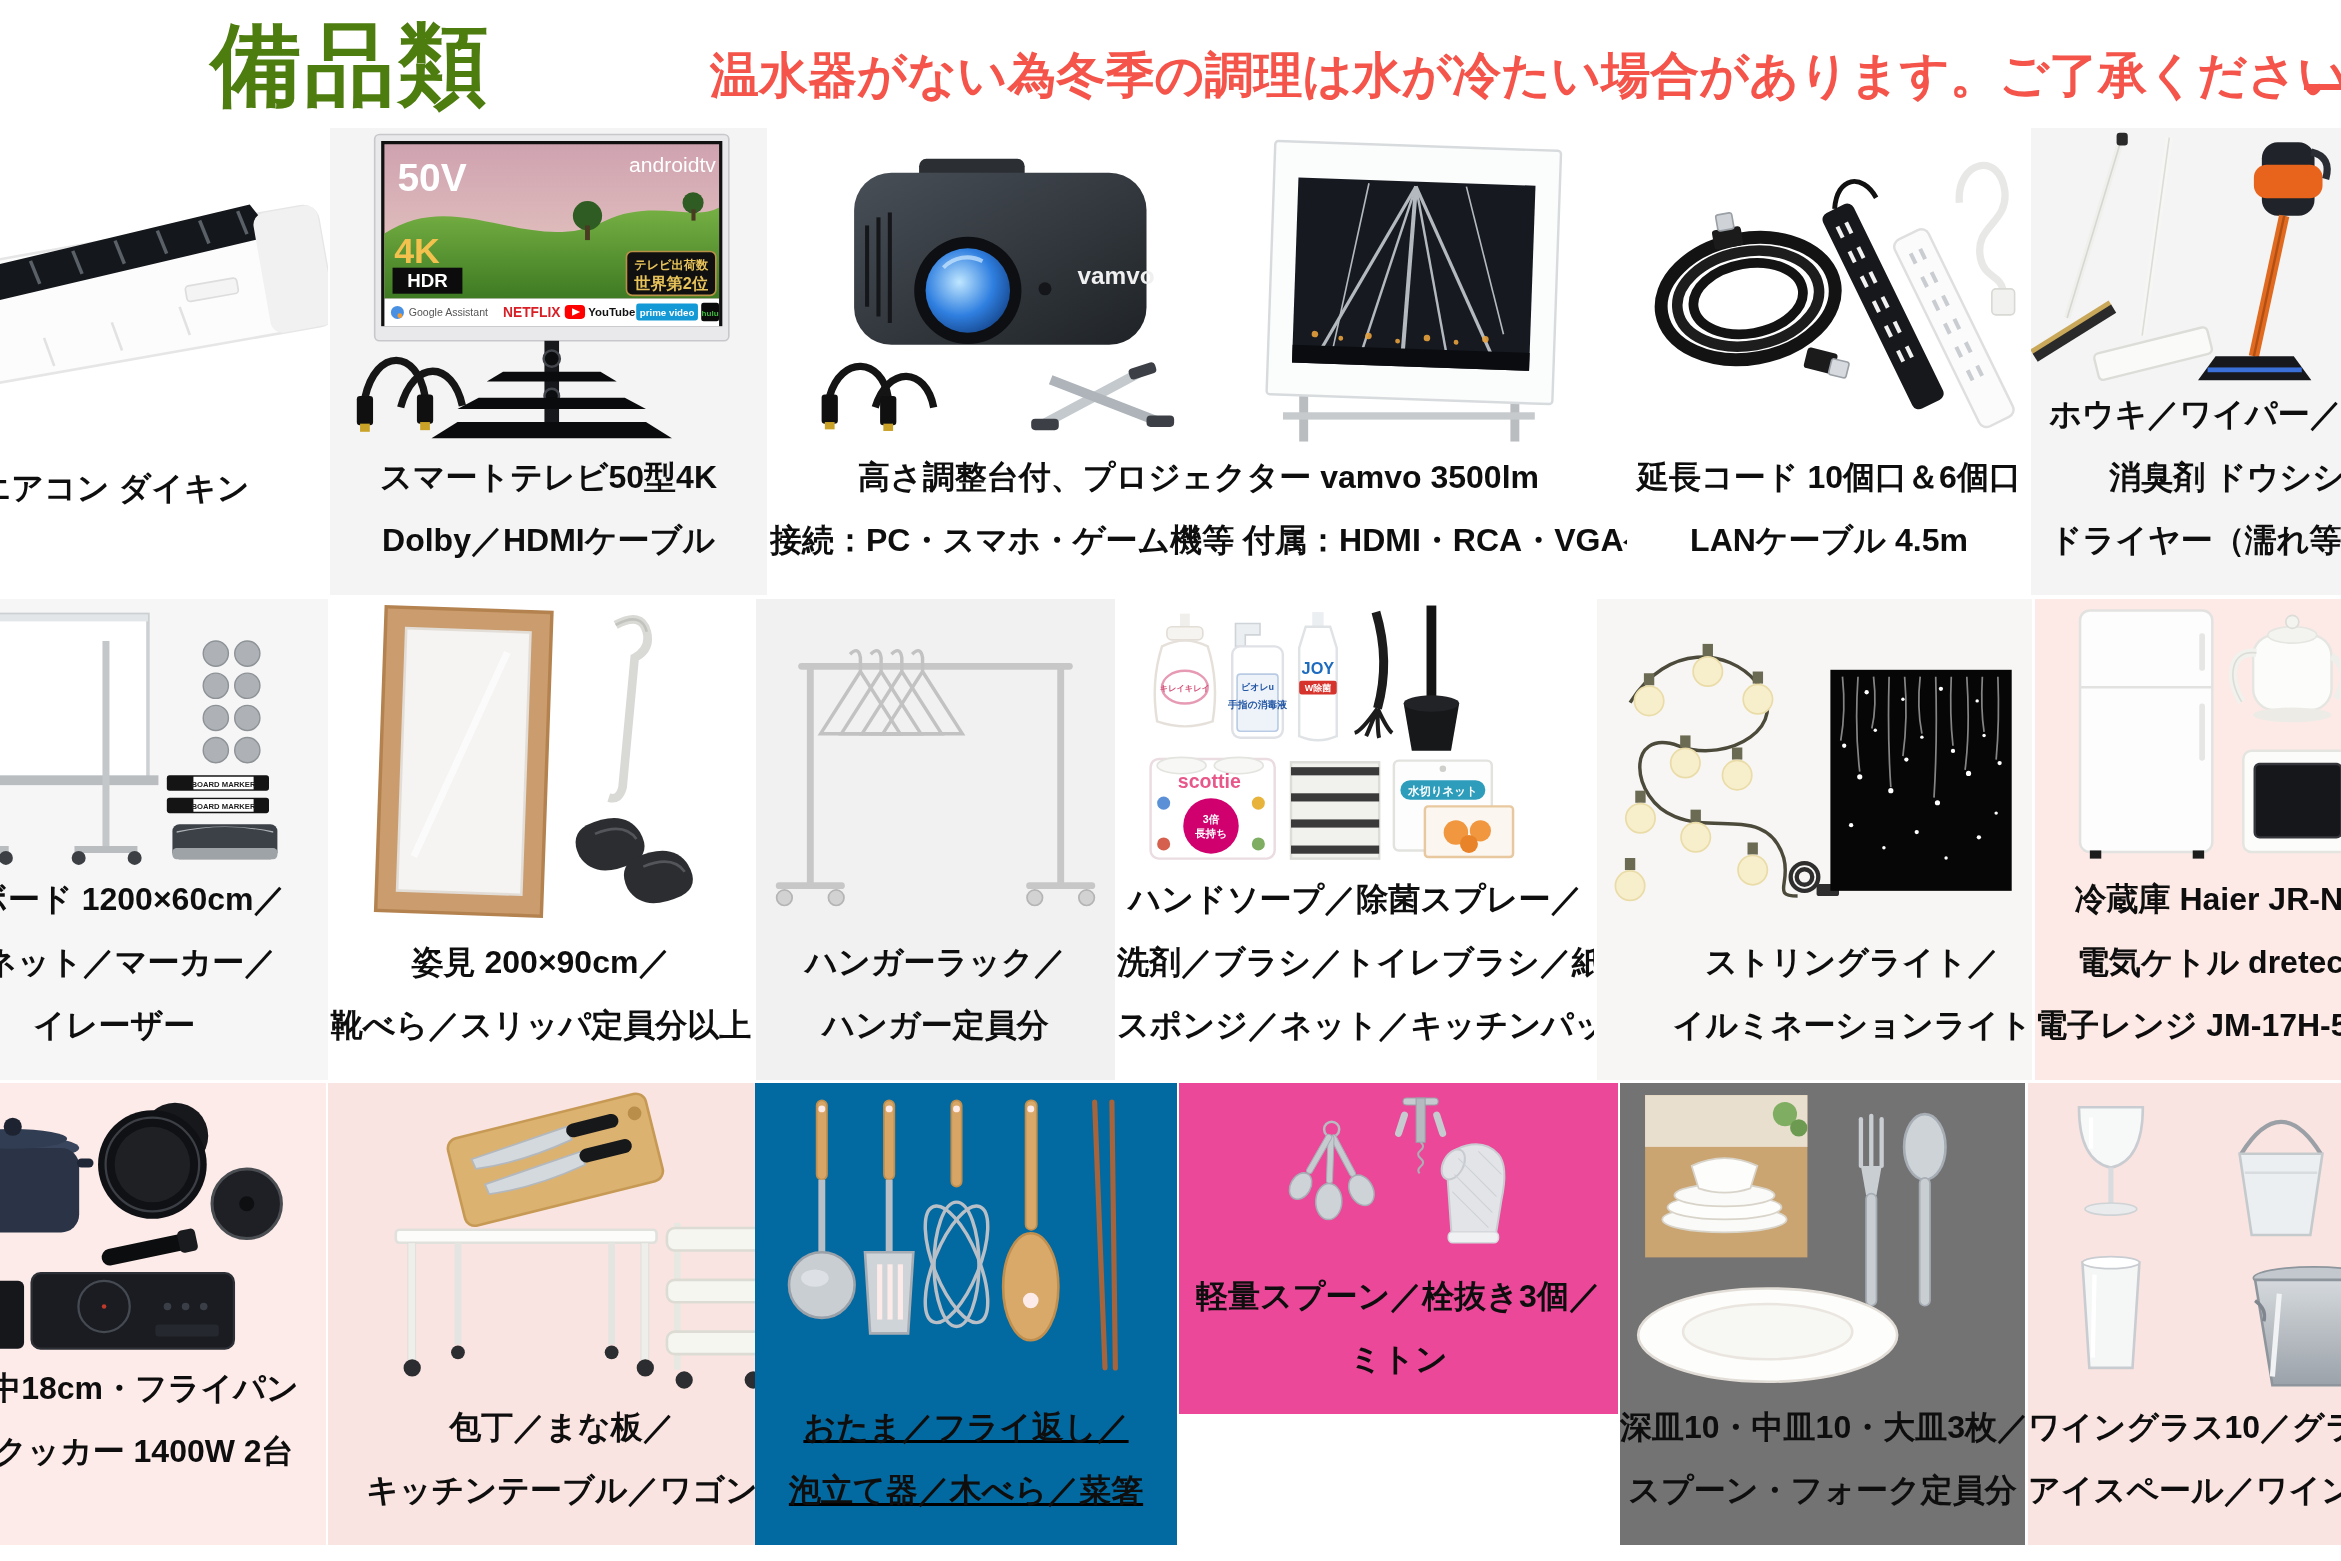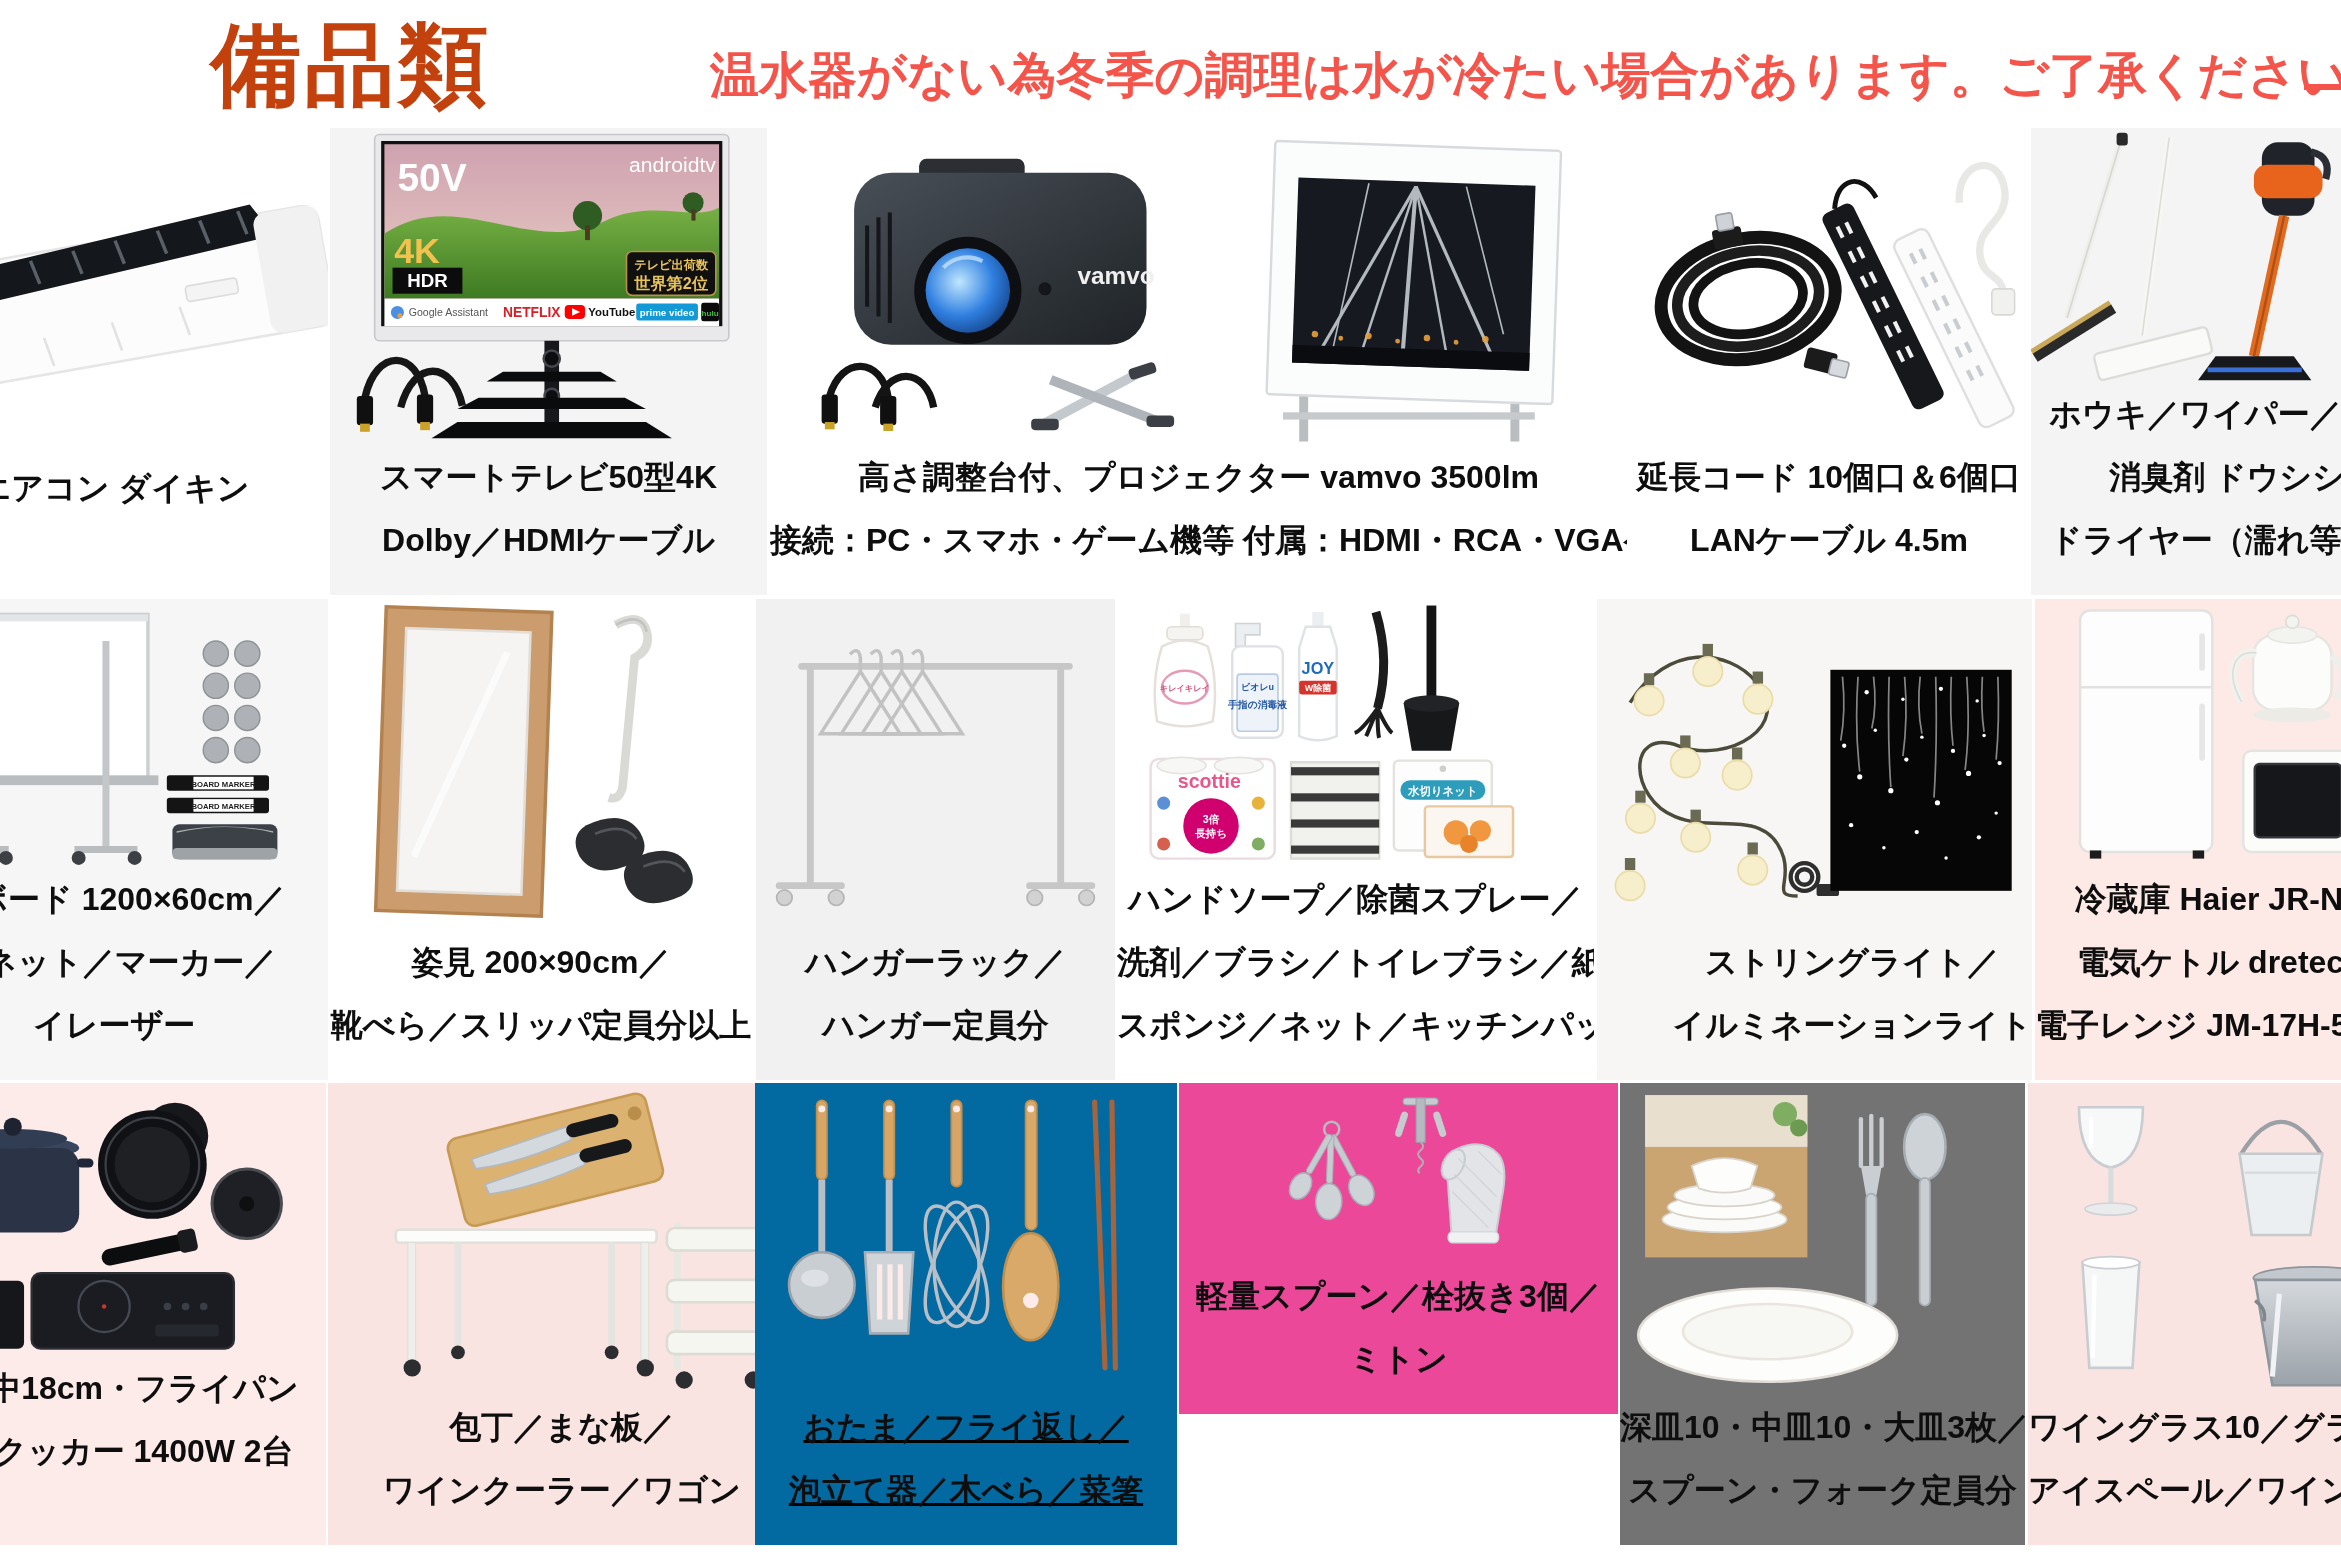--- a/index.html
+++ b/index.html
@@ -1,18 +1,18 @@
 <!DOCTYPE html>
 <html style="font-size:14px"><head>
 <meta charset="utf-8">
 <style>
   html,body{margin:0;padding:0;background:#ffffff;}
   #page{position:relative;width:2342px;height:1561px;background:#ffffff;overflow:hidden;
         font-family:"Liberation Sans","DejaVu Sans",sans-serif;}
-  .title{position:absolute;left:211px;top:5.2px;font-size:90px;font-weight:bold;color:#c2410c;letter-spacing:3.5px;white-space:nowrap;}
+  .title{position:absolute;left:211px;top:5.2px;font-size:90px;font-weight:bold;color:#4d7c0f;letter-spacing:3.5px;white-space:nowrap;}
   .notice{position:absolute;left:710px;top:43px;font-size:49px;font-weight:bold;color:#f4544a;white-space:nowrap;}
   .notice-dash{position:absolute;left:2304px;top:84px;width:38px;height:6px;background:#f4544a;}
   .cell{position:absolute;display:flex;flex-direction:column;overflow:hidden;}
   .art{flex:1 1 auto;min-height:0;}
   .art svg{width:100%;height:100%;display:block;}
   .cap{flex:0 0 auto;text-align:center;font-weight:bold;font-size:32px;line-height:63px;color:#0e0e0e;padding-bottom:22.6px;white-space:nowrap;}
   .cap div{white-space:nowrap;}
   text{font-family:"Liberation Sans","DejaVu Sans",sans-serif;}
 </style>
 </head>
@@ -688,21 +688,21 @@
           <rect x="366" y="168" width="120" height="26" rx="9" fill="#f6f6f0" stroke="#dcdcd4" stroke-width="3"></rect>
           <rect x="366" y="228" width="120" height="26" rx="9" fill="#f6f6f0" stroke="#dcdcd4" stroke-width="3"></rect>
           <rect x="366" y="288" width="120" height="26" rx="9" fill="#f6f6f0" stroke="#dcdcd4" stroke-width="3"></rect>
           <circle cx="386" cy="344" r="10" fill="#2c2d31"></circle>
             <circle cx="466" cy="344" r="10" fill="#2c2d31"></circle>
         </g>
       </svg>
     </div>
     <div class="cap">
       <div>包丁／まな板／</div>
-      <div>ワインクーラー／ワゴン</div>
+      <div>キッチンテーブル／ワゴン</div>
     </div>
   </div>
 
   <div class="cell" style="left:755px;top:1083px;width:422px;height:462px;background:#0369a1;text-decoration:underline;">
     <div class="art">
       <svg viewBox="0 0 486 363" preserveAspectRatio="xMidYMid meet">
         <g>
           <rect x="70" y="20" width="12" height="92" rx="6" fill="#d7a565" stroke="#c08e4d" stroke-width="2"></rect>
           <circle cx="76" cy="30" r="4" fill="#fcebe9"></circle>
           <line x1="76" y1="112" x2="76" y2="198" stroke="#b9bfc6" stroke-width="8"></line>

